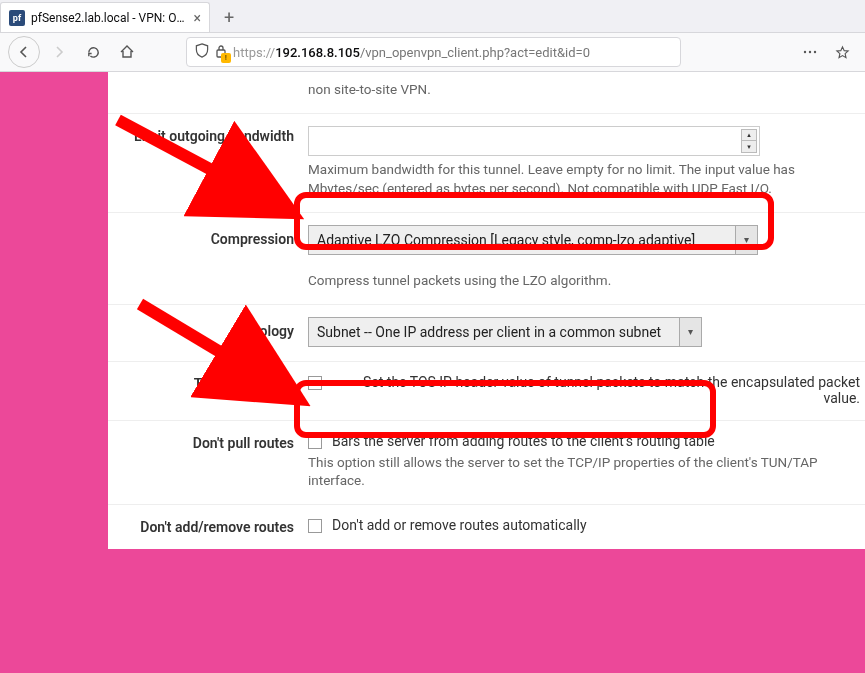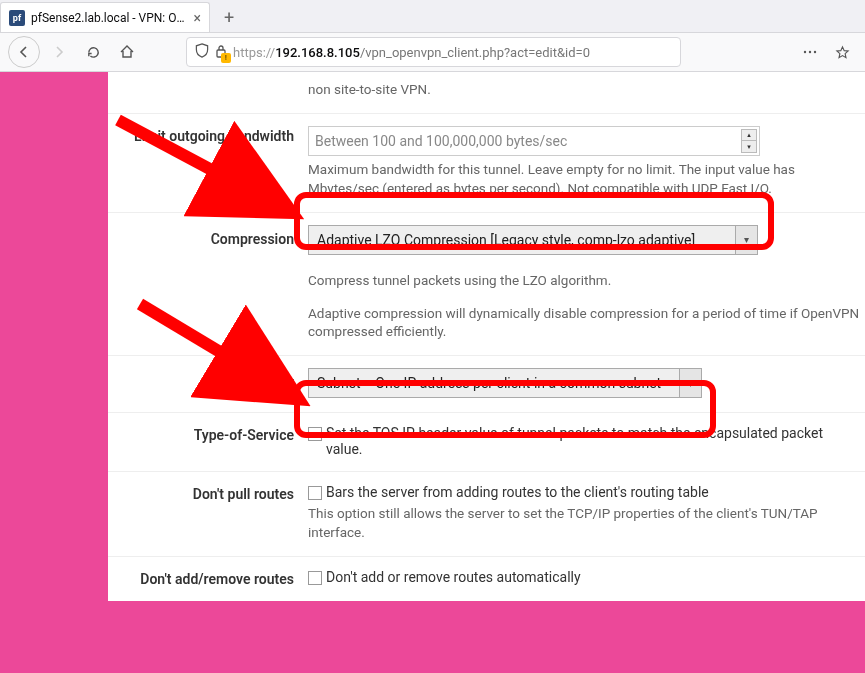--- a/index.html
+++ b/index.html
@@ -176,21 +176,21 @@
     position: relative;
   }
   .selectbox .caret {
     position: absolute; right: 0; top: 0;
     width: 22px; height: 28px;
     border-left: 1px solid #aaa;
     background: #e5e5e5;
     display:flex; align-items:center; justify-content:center;
     font-size: 10px; color: #555;
   }
-  .chk-row { display: flex; align-items: flex-start; gap: 4px; }
+  .chk-row { display: flex; align-items: flex-start; gap: 10px; text-align: right; }
   .chk {
     width: 14px; height: 14px;
     border: 1px solid #999;
     background: #fff;
     margin-top: 2px;
     flex-shrink:0;
   }
   .chk-label { color: #333; font-size: 14px; }
 
   
@@ -283,39 +283,37 @@
       <div class="label"></div>
       <div class="control">
         <div class="help first">non site-to-site VPN.</div>
       </div>
     </div>
 
     <div class="row">
       <div class="label">Limit outgoing bandwidth</div>
       <div class="control">
         <div class="spinbox">
-          <span>Between 100 and 100,000,000 bytes/sec</span>
           <div class="spin">
               <div>▴</div>
               <div>▾</div>
             </div>
         </div>
         <div class="help">Maximum bandwidth for this tunnel. Leave empty for no limit. The input value has Mbytes/sec (entered as bytes per second). Not compatible with UDP Fast I/O.</div>
       </div>
     </div>
 
     <div class="row">
       <div class="label" style="padding-top:6px;">Compression</div>
       <div class="control">
         <div class="selectbox">
           <span>Adaptive LZO Compression [Legacy style, comp-lzo adaptive]</span>
           <div class="caret">▾</div>
         </div>
         <div class="help" style="margin-top:16px;">Compress tunnel packets using the LZO algorithm.</div>
-        <div class="help" style="margin-top:14px;">Adaptive compression will dynamically disable compression for a period of time if OpenVPN compressed efficiently.</div>
       </div>
     </div>
 
     <div class="row">
       <div class="label" style="padding-top:6px;">Topology</div>
       <div class="control">
         <div class="selectbox" style="width:394px;align-items:center;">
           <span>Subnet -- One IP address per client in a common subnet</span>
           <div class="caret">▾</div>
         </div>

